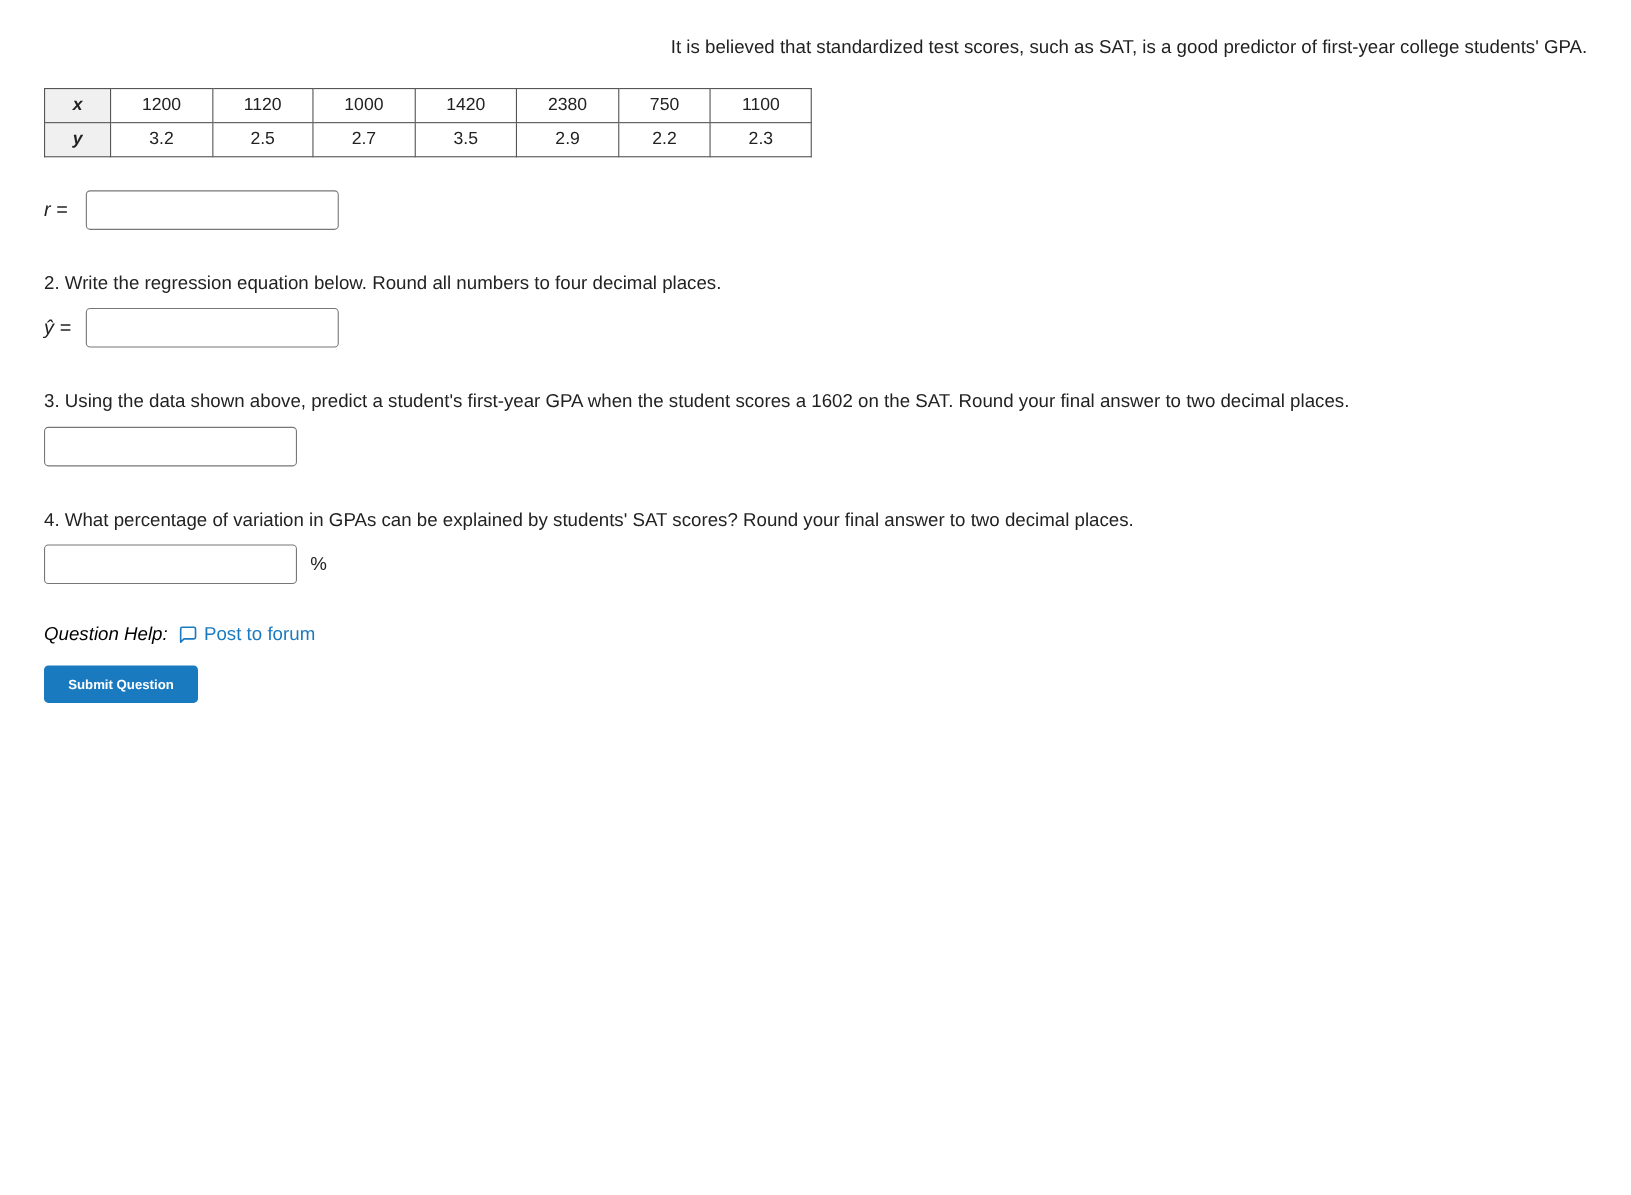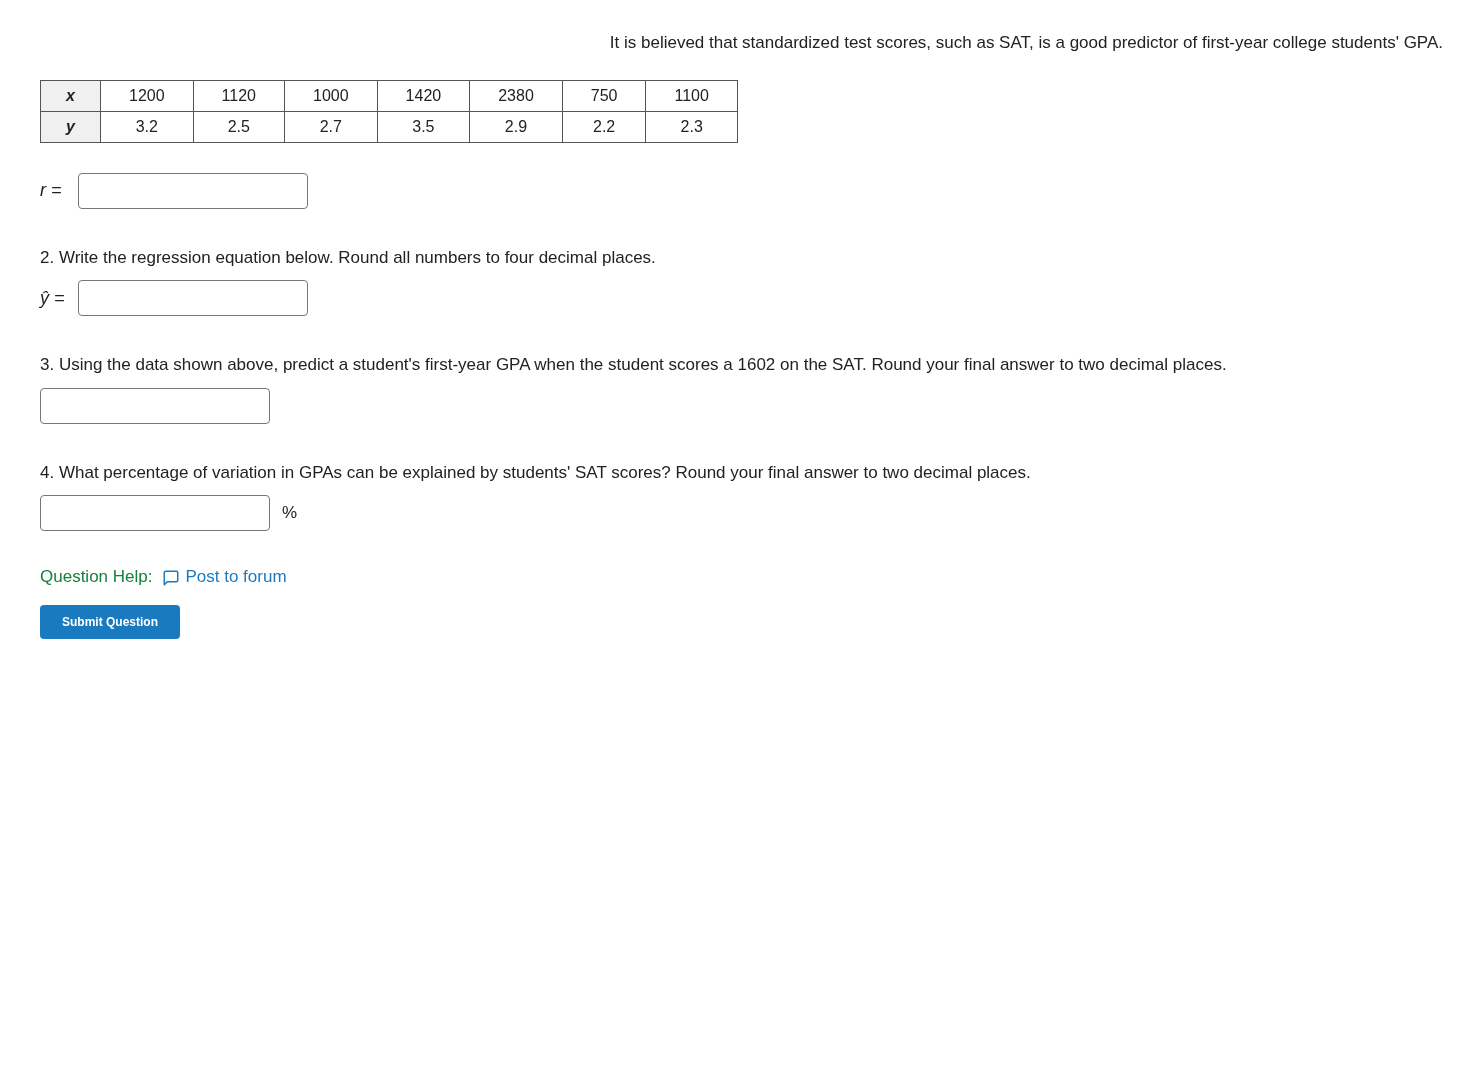--- a/index.html
+++ b/index.html
@@ -87,26 +87,27 @@
     
     .question-help {
       display: flex;
       align-items: center;
       gap: 10px;
       margin-bottom: 18px;
       font-size: 17px;
     }
 
     .question-help-label {
-      color: #15803d;
+      color: #000000;
+      font-style: italic;
     }
 
     .post-to-forum-link {
       display: flex;
-      align-items: flex-end;
+      align-items: center;
       gap: 5px;
       color: #1a7abf;
       text-decoration: none;
       cursor: pointer;
       font-size: 17px;
     }
 
     .forum-icon {
       width: 18px;
       height: 18px;

